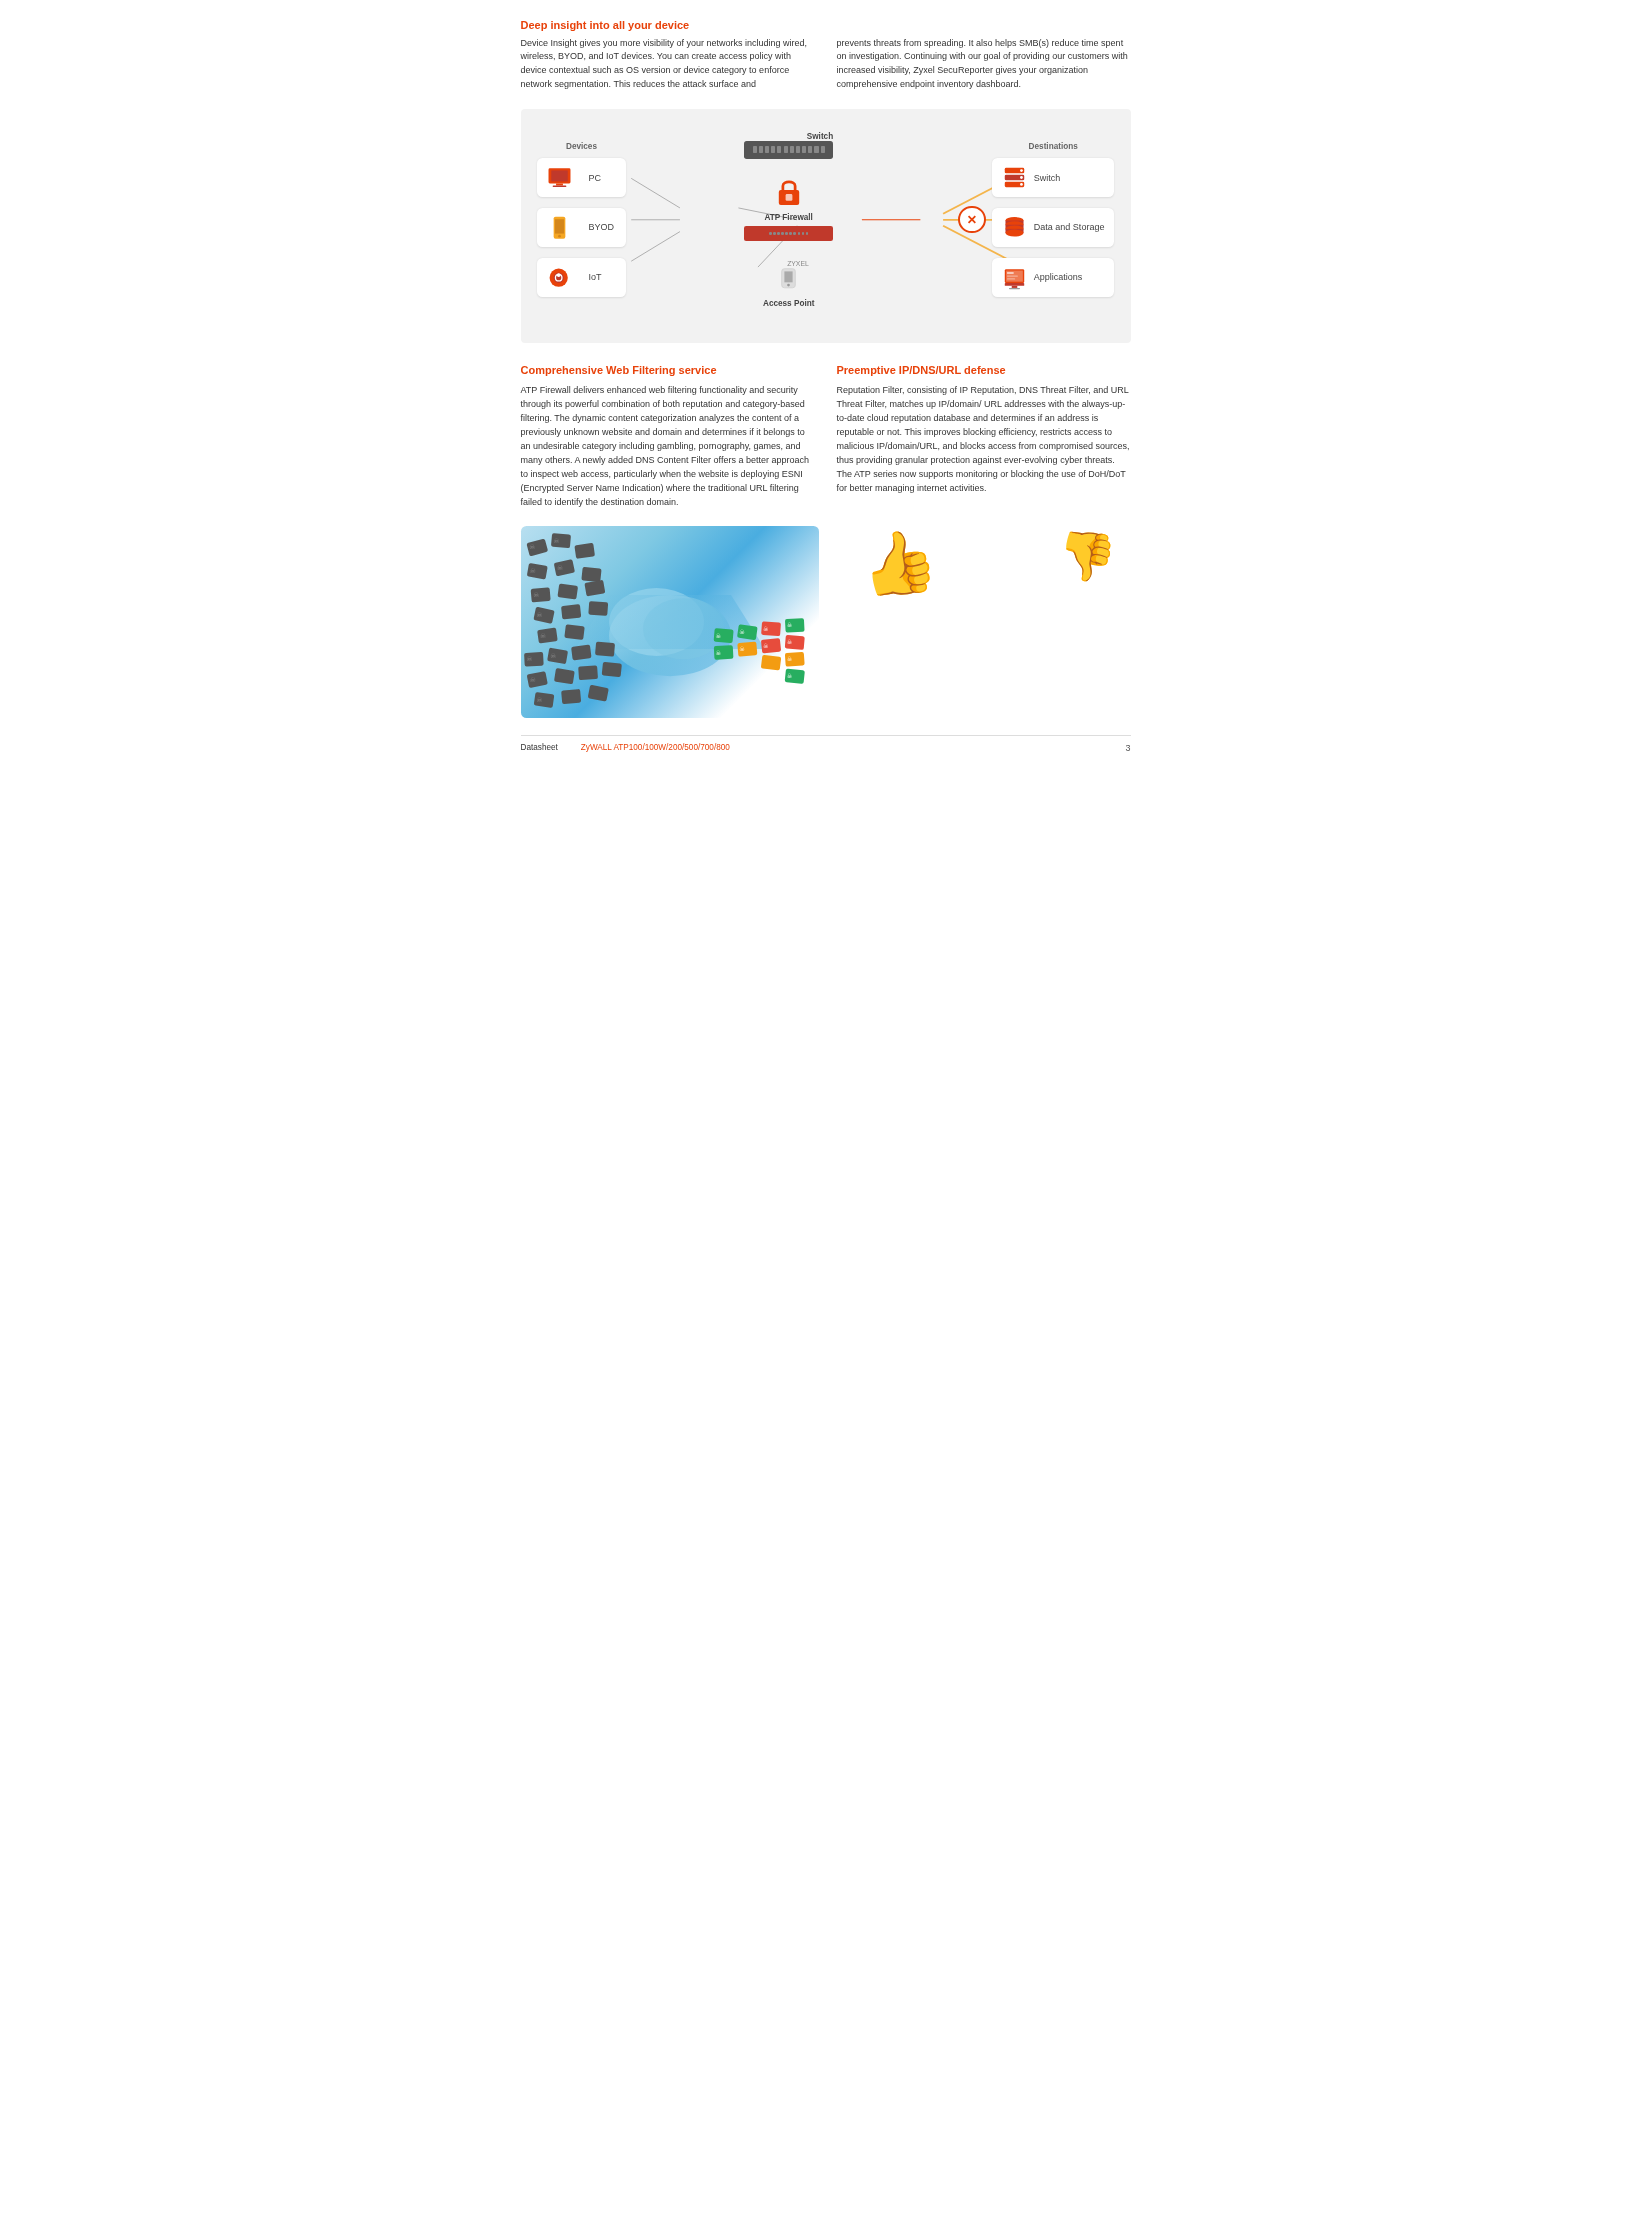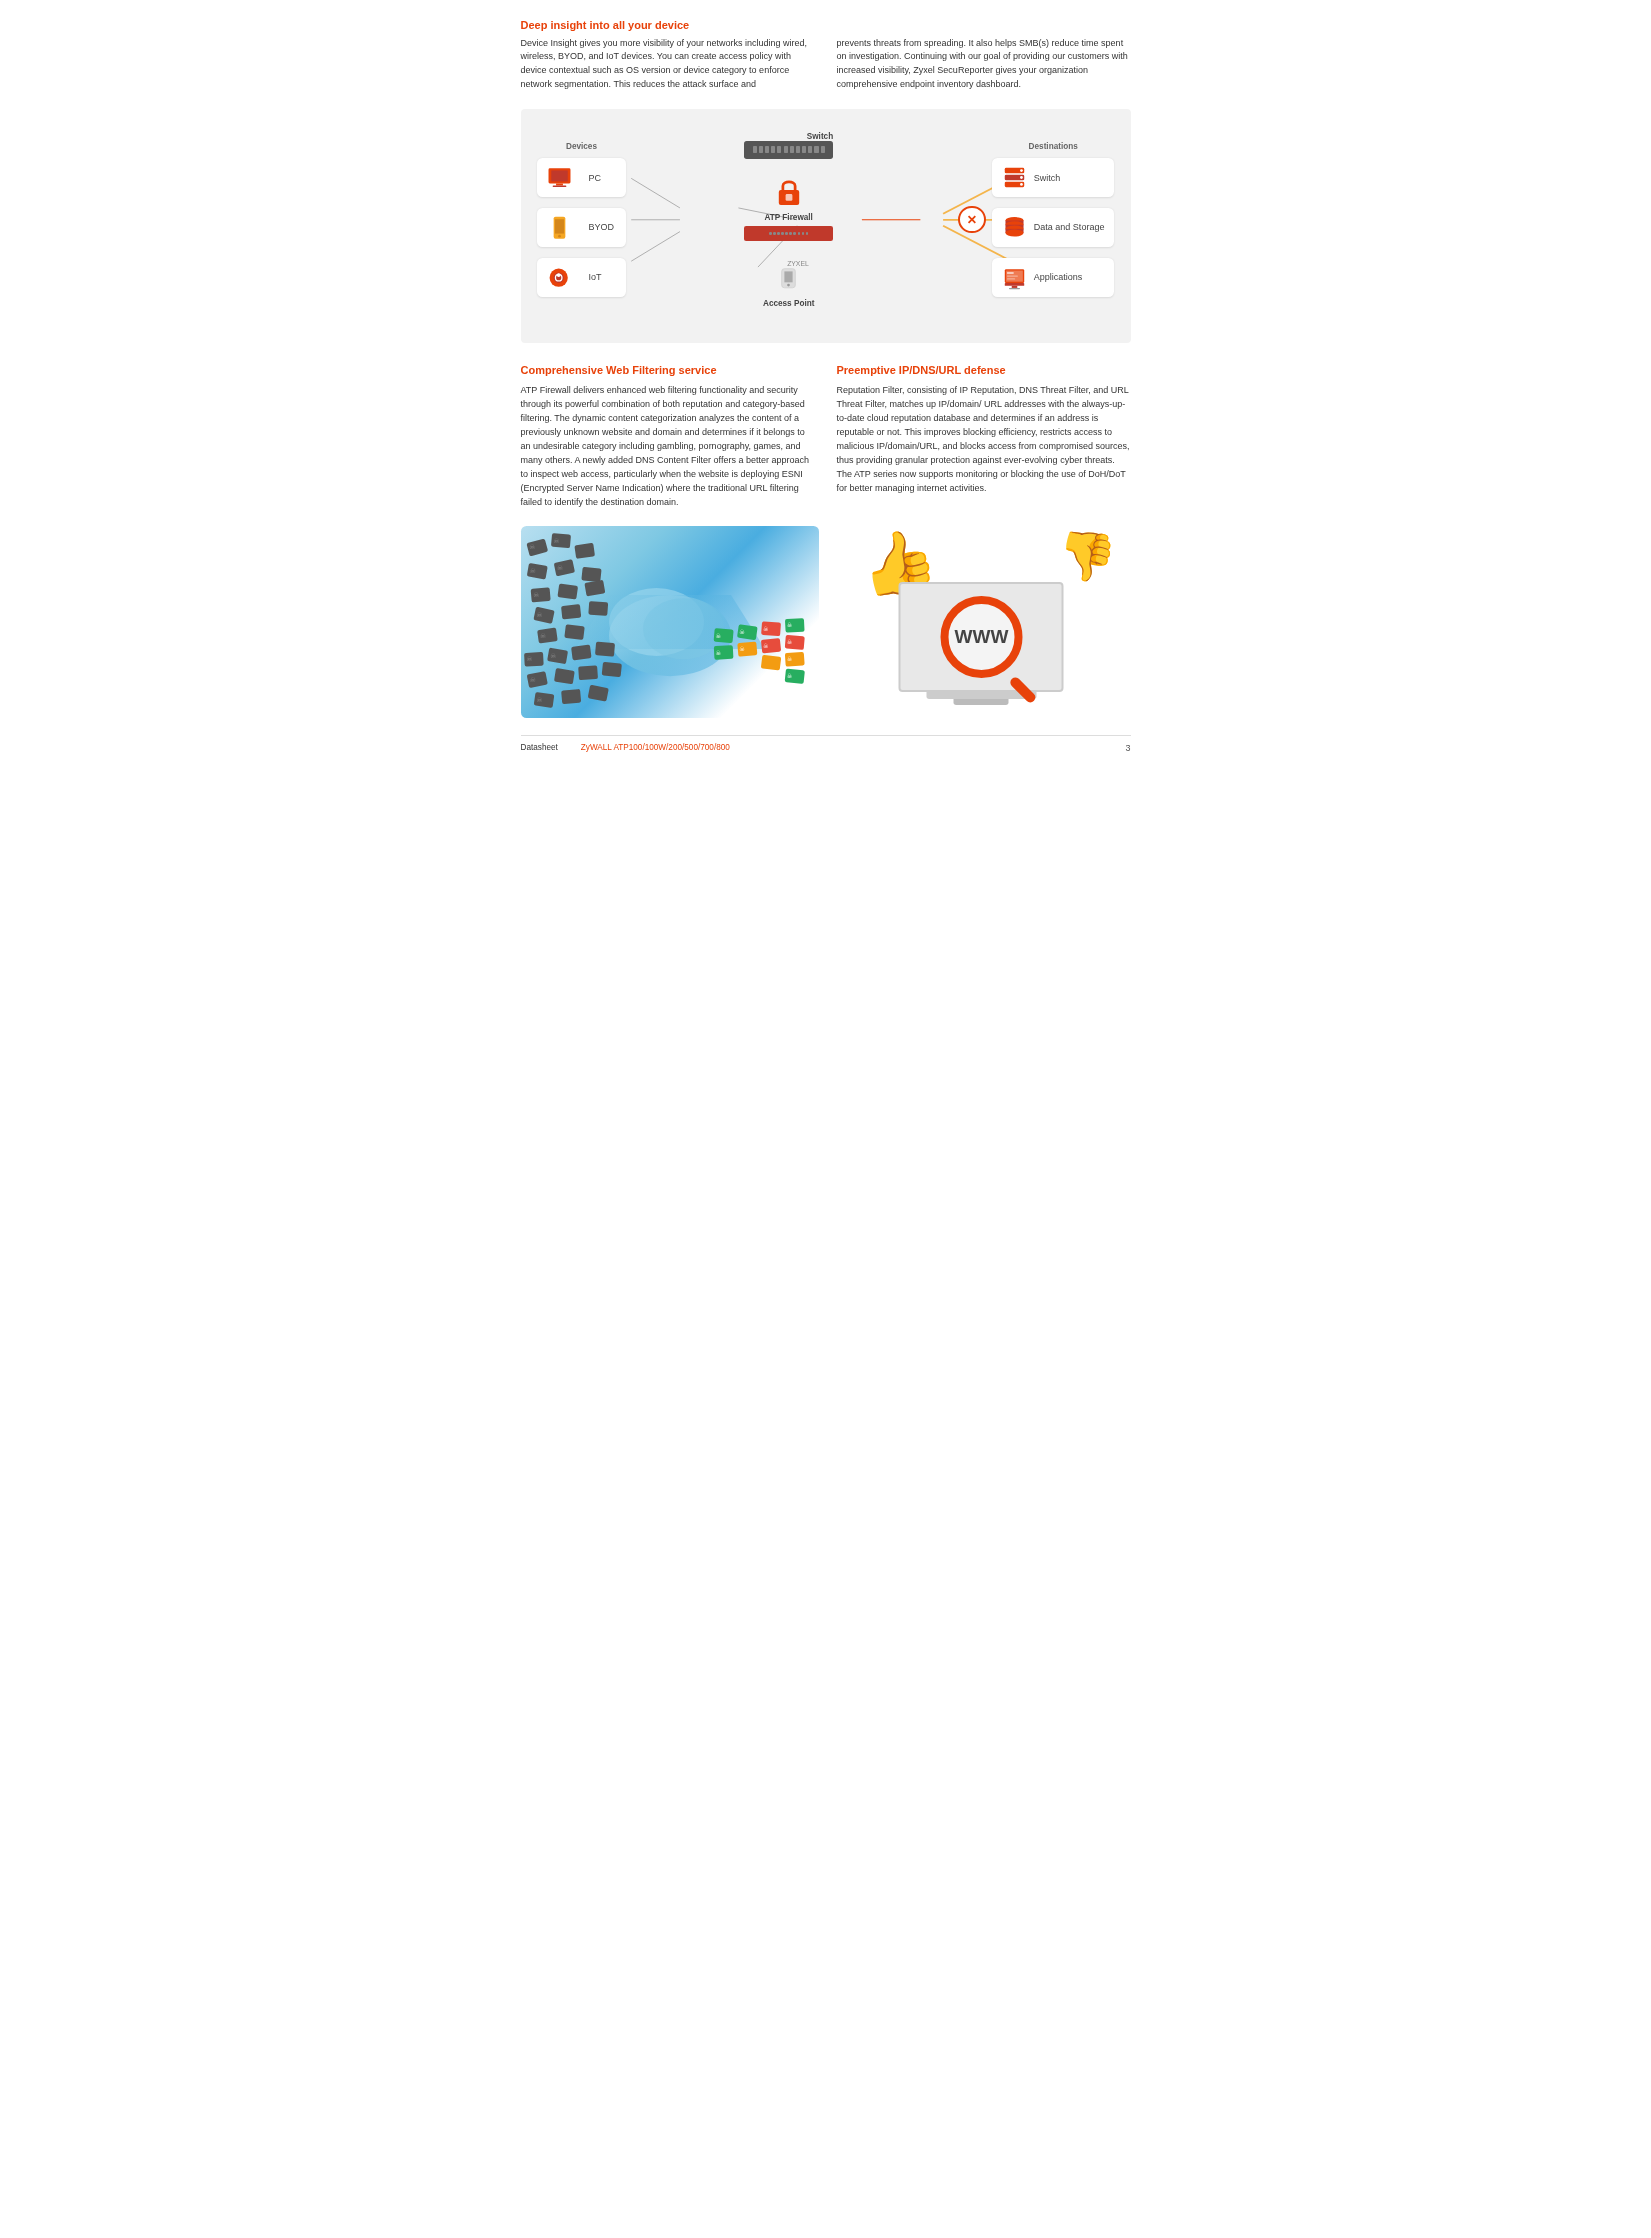--- a/index.html
+++ b/index.html
@@ -649,34 +649,20 @@
         <text x="392" y="223" fill="#fff" font-size="9">☠</text>
       </svg>
     </div>
 
     <div class="image-right">
 
       <div style="position:absolute;top:6.9px;left:27.5px;font-size:62px;color:#f5a623;transform:rotate(-10deg);line-height:1;">👍</div>
 
       <div style="position:absolute;top:6.9px;right:13.7px;font-size:48px;color:#999;transform:rotate(10deg);line-height:1;">👎</div>
 
-      <div style="position:absolute;bottom:13.7px;left:50%;transform:translateX(-50%);">
-        <div class="browser-screen">
-
-          <div style="position:relative;display:flex;align-items:center;justify-content:center;width:100%;height:100%;">
-            <div style="width:82px;height:82px;border:8.2px solid #e8420a;border-radius:50%;display:flex;align-items:center;justify-content:center;background:rgba(255,255,255,0.5);position:relative;">
-              <span style="font-size:19px;font-weight:bold;color:#444;">WWW</span>
-
-              <div style="position:absolute;bottom:-24px;right:-24px;width:31px;height:9.6px;background:#e8420a;border-radius:4.8px;transform:rotate(45deg);"></div>
-            </div>
-          </div>
-        </div>
-        <div class="browser-base"></div>
-        <div class="browser-stand"></div>
-      </div>
     </div>
   </div>
 
   <div class="footer">
     <span>Datasheet</span>
     <span class="footer-link">ZyWALL ATP100/100W/200/500/700/800</span>
     <span class="footer-page">3</span>
   </div>
 
 </div>

